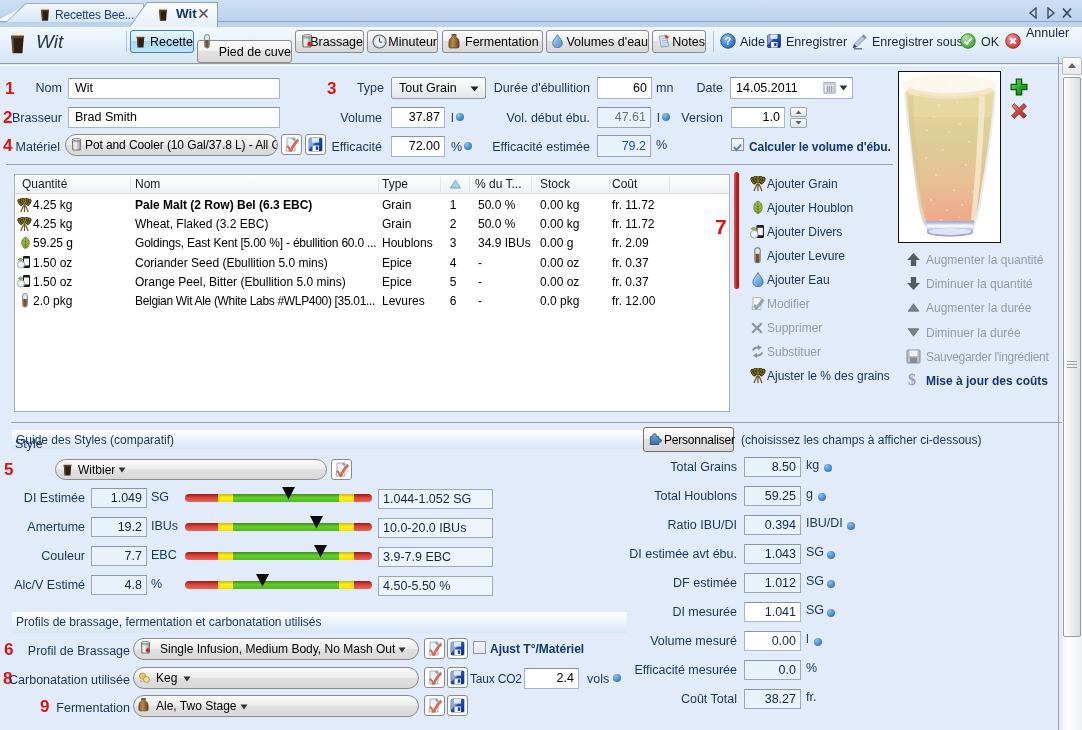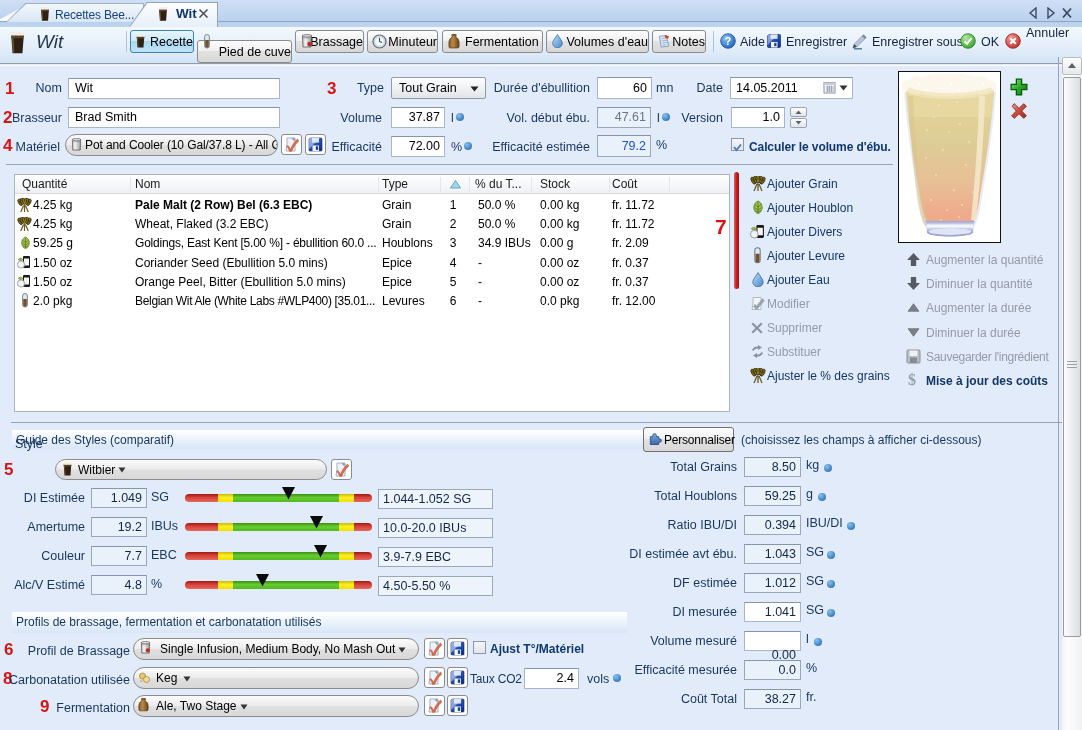--- a/index.html
+++ b/index.html
@@ -773,21 +773,21 @@
 <div class="dot" style="left:827px;top:551px"></div>
 <div class="lblr" style="left:600px;top:576px;width:137px">DF estimée</div>
 <div class="ro rt" style="left:744px;top:573px;width:57px;height:20px;padding-top:2px;color:#10284a">1.012</div>
 <div class="lbl" style="left:806px;top:574px">SG</div>
 <div class="dot" style="left:827px;top:580px"></div>
 <div class="lblr" style="left:600px;top:605px;width:137px">DI mesurée</div>
 <div class="inp rt" style="left:744px;top:602px;width:57px;height:20px;padding-top:2px;color:#10284a">1.041</div>
 <div class="lbl" style="left:806px;top:603px">SG</div>
 <div class="dot" style="left:827px;top:609px"></div>
 <div class="lblr" style="left:600px;top:634px;width:137px">Volume mesuré</div>
-<div class="inp rt" style="left:744px;top:631px;width:57px;height:20px;padding-top:16px;color:#10284a">0.00</div>
+<div class="inp rt" style="left:744px;top:631px;width:57px;height:20px;padding-top:2px;color:#10284a">0.00</div>
 <div class="lbl" style="left:806px;top:632px">l</div>
 <div class="dot" style="left:814px;top:638px"></div>
 <div class="lblr" style="left:600px;top:663px;width:137px">Efficacité mesurée</div>
 <div class="ro rt" style="left:744px;top:660px;width:57px;height:20px;padding-top:2px;color:#10284a">0.0</div>
 <div class="lbl" style="left:806px;top:661px">%</div>
 <div class="lblr" style="left:600px;top:692px;width:137px">Coût Total</div>
 <div class="ro rt" style="left:744px;top:689px;width:57px;height:20px;padding-top:2px;color:#10284a">38.27</div>
 <div class="lbl" style="left:806px;top:690px">fr.</div>
 <div class="abs" style="left:1058px;top:57px;width:1px;height:673px;background:#93a5bd"></div>
 <div class="abs" style="left:1062px;top:57px;width:20px;height:673px;background:linear-gradient(90deg,#f2f3f4,#fdfdfd 30%,#f0f1f2)"></div>

